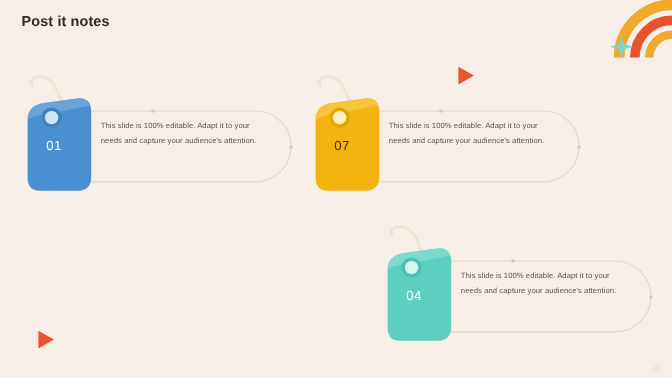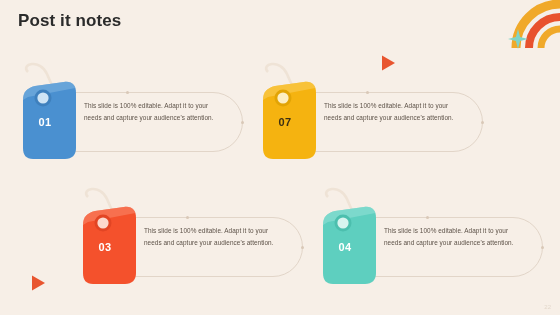--- a/index.html
+++ b/index.html
@@ -18,21 +18,21 @@
     height: 315px;
     background: #f7efe7;
     overflow: hidden;
   }
 
   
   #page-title {
     position: absolute;
     left: 18px;
     top: 11px;
-    font-size: 17px;
+    font-size: 12px;
     font-weight: bold;
     color: #2b2b2b;
     letter-spacing: 0.1px;
     white-space: nowrap;
   }
 
   
   #corner-arcs {
     position: absolute;
     right: 0;
@@ -101,21 +101,21 @@
     width: 74px;
     height: 104px;
   }
   .tag-num {
     position: absolute;
     left: 0;
     top: 56px;
     width: 62px;
     text-align: center;
     font-size: 11px;
-    font-weight: bold;
+    font-weight: normal;
     color: #ffffff;
     letter-spacing: 0.4px;
   }
   .tag-num.dark { color: #3c2f12; }
 
   
   .item-text {
     position: absolute;
     left: 70px;
     top: 40px;
@@ -188,35 +188,20 @@
       <path d="M9 40 C 9 32, 13 28, 21 26 L 50 22 C 58 21, 62 25, 62 33 L 62 88
                C 62 95, 58 99, 51 99 L 19 99 C 12 99, 9 95, 9 88 Z" fill="#f5b310"></path>
       <path d="M9 40 C 9 32, 13 28, 21 26 L 50 22 C 56 21.2, 60 23.5, 61.4 28 L 14 37 Z" fill="#f9ce5c" opacity="0.55"></path>
       <circle cx="29" cy="38" r="8.5" fill="#e2a406"></circle>
       <circle cx="29" cy="38" r="5.6" fill="#fdeec4"></circle>
     </svg>
     <div class="tag-num dark">07</div>
     <div class="item-text">This slide is 100% editable. Adapt it to your needs and capture your audience's attention.</div>
   </div>
 
-  <div class="item" id="item-3">
-    <div class="capsule"></div>
-    <div class="cap-dot top"></div>
-    <div class="cap-dot right"></div>
-    <svg class="tag-wrap" viewBox="0 0 74 104" xmlns="http://www.w3.org/2000/svg">
-      <path d="M14 12 C 6 4, 26 -2, 33 14 L 40 30" fill="none" stroke="#efe3d6" stroke-width="2.6"></path>
-      <path d="M9 40 C 9 32, 13 28, 21 26 L 50 22 C 58 21, 62 25, 62 33 L 62 88
-               C 62 95, 58 99, 51 99 L 19 99 C 12 99, 9 95, 9 88 Z" fill="#f4512c"></path>
-      <path d="M9 40 C 9 32, 13 28, 21 26 L 50 22 C 56 21.2, 60 23.5, 61.4 28 L 14 37 Z" fill="#f98a6d" opacity="0.55"></path>
-      <circle cx="29" cy="38" r="8.5" fill="#e24524"></circle>
-      <circle cx="29" cy="38" r="5.6" fill="#fcd9cd"></circle>
-    </svg>
-    <div class="tag-num">03</div>
-    <div class="item-text">This slide is 100% editable. Adapt it to your needs and capture your audience's attention.</div>
-  </div>
 
   <div class="item" id="item-4">
     <div class="capsule"></div>
     <div class="cap-dot top"></div>
     <div class="cap-dot right"></div>
     <div class="cap-dot left"></div>
     <svg class="tag-wrap" viewBox="0 0 74 104" xmlns="http://www.w3.org/2000/svg">
       <path d="M14 12 C 6 4, 26 -2, 33 14 L 40 30" fill="none" stroke="#efe3d6" stroke-width="2.6"></path>
       <path d="M9 40 C 9 32, 13 28, 21 26 L 50 22 C 58 21, 62 25, 62 33 L 62 88
                C 62 95, 58 99, 51 99 L 19 99 C 12 99, 9 95, 9 88 Z" fill="#5ecfbf"></path>

